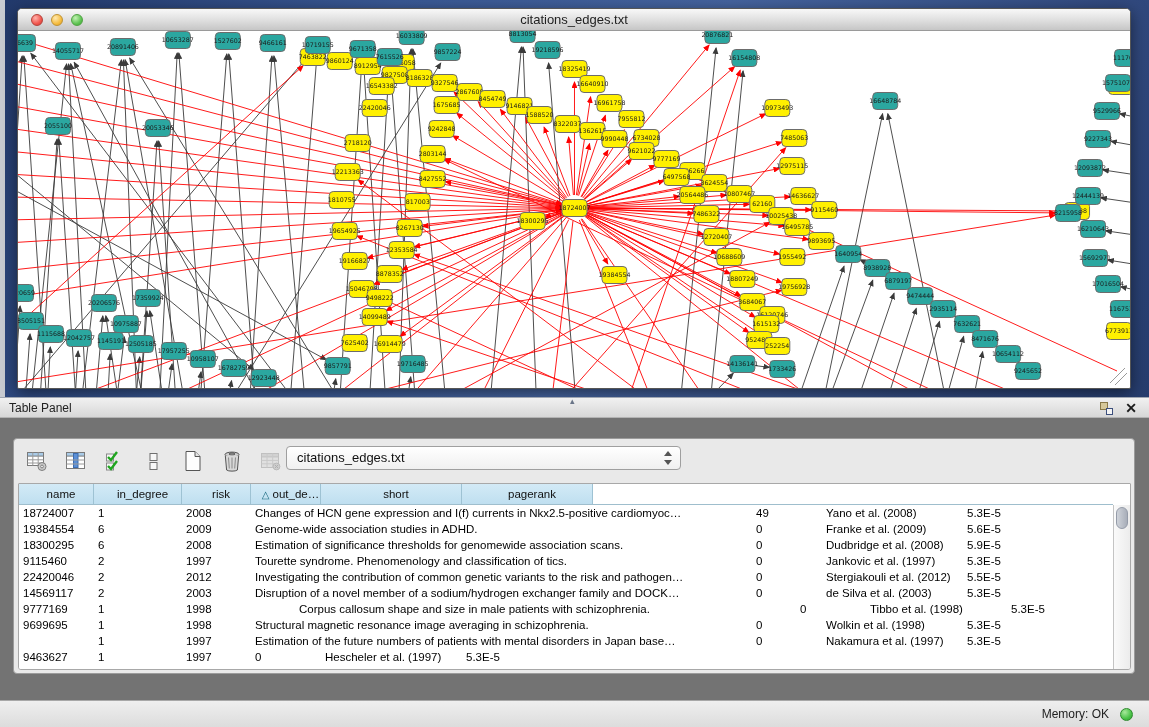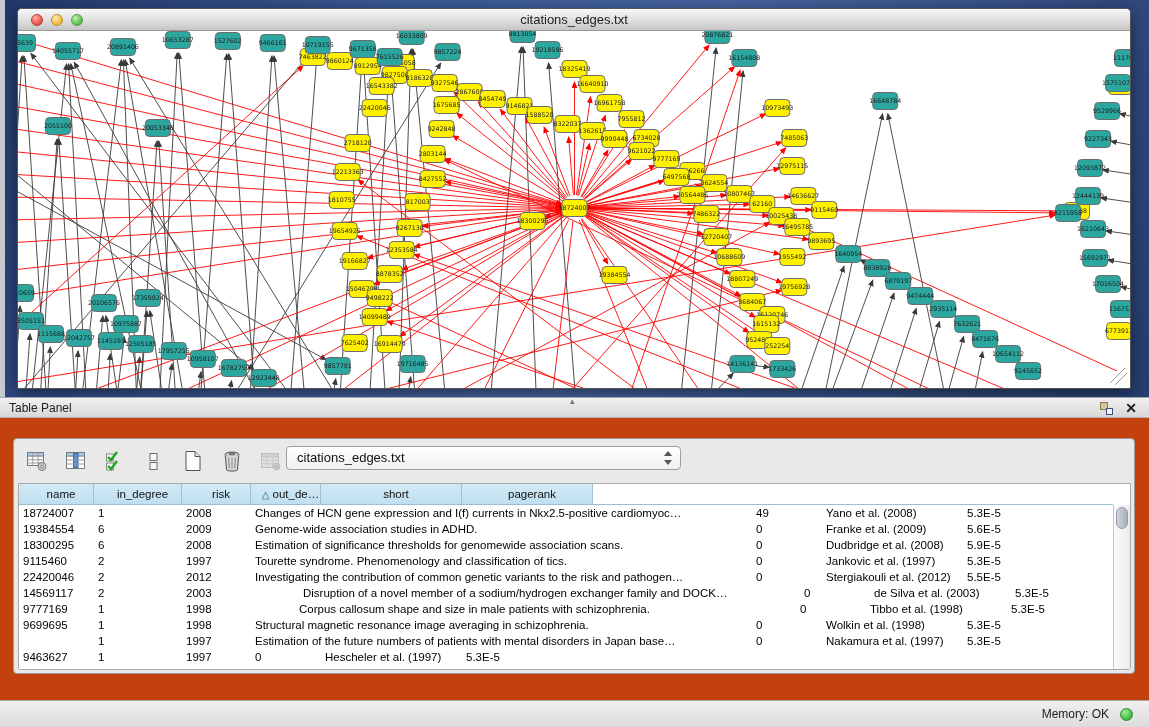--- a/index.html
+++ b/index.html
@@ -16,21 +16,21 @@
     background:linear-gradient(#f8f8f8,#dedede 55%,#c6c6c6); border-bottom:1px solid #9a9a9a; border-radius:4px 4px 0 0; }
   .title-text { position:absolute; left:0; right:0; top:0; line-height:22px; text-align:center; font-size:13px; color:#222; }
   .traffic { position:absolute; top:5px; width:12px; height:12px; border-radius:50%; }
   .t-red { left:13px; background:radial-gradient(circle at 35% 30%, #ffb3ac, #f2574f 60%, #c93c34); border:1px solid #b5423b; }
   .t-yellow { left:33px; background:radial-gradient(circle at 35% 30%, #ffe9b0, #f6bd41 60%, #d79c22); border:1px solid #c09334; }
   .t-green { left:53px; background:radial-gradient(circle at 35% 30%, #c3f2b4, #5fc454 60%, #3fa235); border:1px solid #51a344; }
   .net-canvas { position:absolute; left:0; top:22px; right:0; bottom:0; background:#fff; overflow:hidden; border-radius:0 0 2px 2px; }
   .net-canvas svg { display:block; }
 
   
-  .table-panel { position:absolute; left:0; top:397px; width:1149px; height:303px; background:#c2410c; }
+  .table-panel { position:absolute; left:0; top:397px; width:1149px; height:303px; background:#737373; }
   .panel-header { position:absolute; left:0; top:0; right:0; height:21px;
     background:linear-gradient(#f1f1f1,#d7d7d7); border-top:1px solid #9fa6b2; border-bottom:1px solid #b3b3b3; }
   .panel-title { position:absolute; left:9px; top:0; line-height:20px; font-size:12px; color:#222; }
   .panel-grabber { position:absolute; left:570px; top:-2px; font-size:9px; color:#6a7588; }
   .float-icon { position:absolute; right:36px; top:4px; width:13px; height:13px; cursor:pointer; }
   .float-icon .sq1 { position:absolute; left:0; top:0; width:8px; height:8px; border:1px solid #8a7a4a; background:#d6c89a; }
   .float-icon .sq2 { position:absolute; right:0; bottom:0; width:7px; height:7px; border:1px solid #3c4f7c; background:#f4f4f4; }
   .close-icon { position:absolute; right:12px; top:2px; font-size:14px; font-weight:bold; color:#1a1a1a; cursor:pointer; line-height:17px; }
 
   .panel-container { position:absolute; left:13px; top:41px; width:1122px; height:236px;
@@ -922,21 +922,21 @@
               <div class="td" style="width: 69px;">2012</div>
               <div class="td" style="width: 501px;">Investigating the contribution of common genetic variants to the risk and pathogen…</div>
               <div class="td" style="width: 70px;">0</div>
               <div class="td" style="width: 141px;">Stergiakouli et al. (2012)</div>
               <div class="td" style="width: 131px;">5.5E-5</div>
             </div>
             <div class="trow">
               <div class="td" style="width: 75px;">14569117</div>
               <div class="td" style="width: 88px;">2</div>
               <div class="td" style="width: 69px;">2003</div>
-              <div class="td" style="width: 501px; margin-left: 48px;">Disruption of a novel member of a sodium/hydrogen exchanger family and DOCK…</div>
+              <div class="td" style="width: 501px;">Disruption of a novel member of a sodium/hydrogen exchanger family and DOCK…</div>
               <div class="td" style="width: 70px;">0</div>
               <div class="td" style="width: 141px;">de Silva et al. (2003)</div>
               <div class="td" style="width: 131px;">5.3E-5</div>
             </div>
             <div class="trow">
               <div class="td" style="width: 75px;">9777169</div>
               <div class="td" style="width: 88px;">1</div>
               <div class="td" style="width: 69px;">1998</div>
               <div class="td" style="width: 501px; margin-left: 44px;">Corpus callosum shape and size in male patients with schizophrenia.</div>
               <div class="td" style="width: 70px;">0</div>

